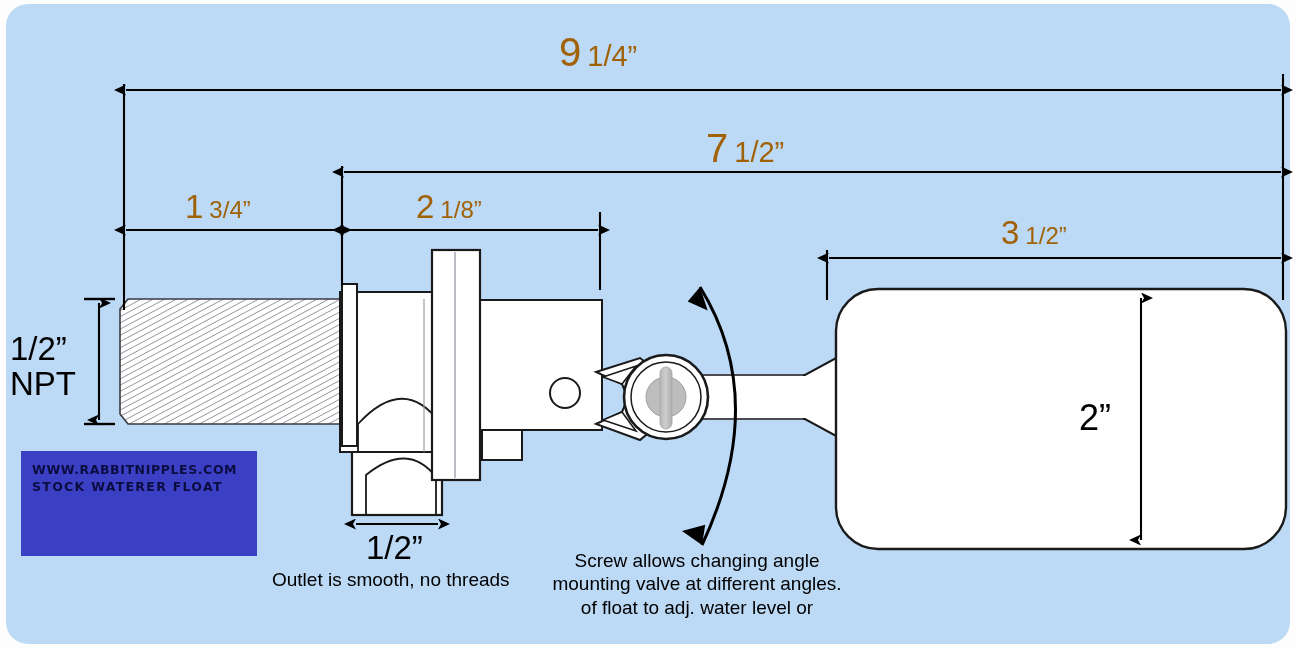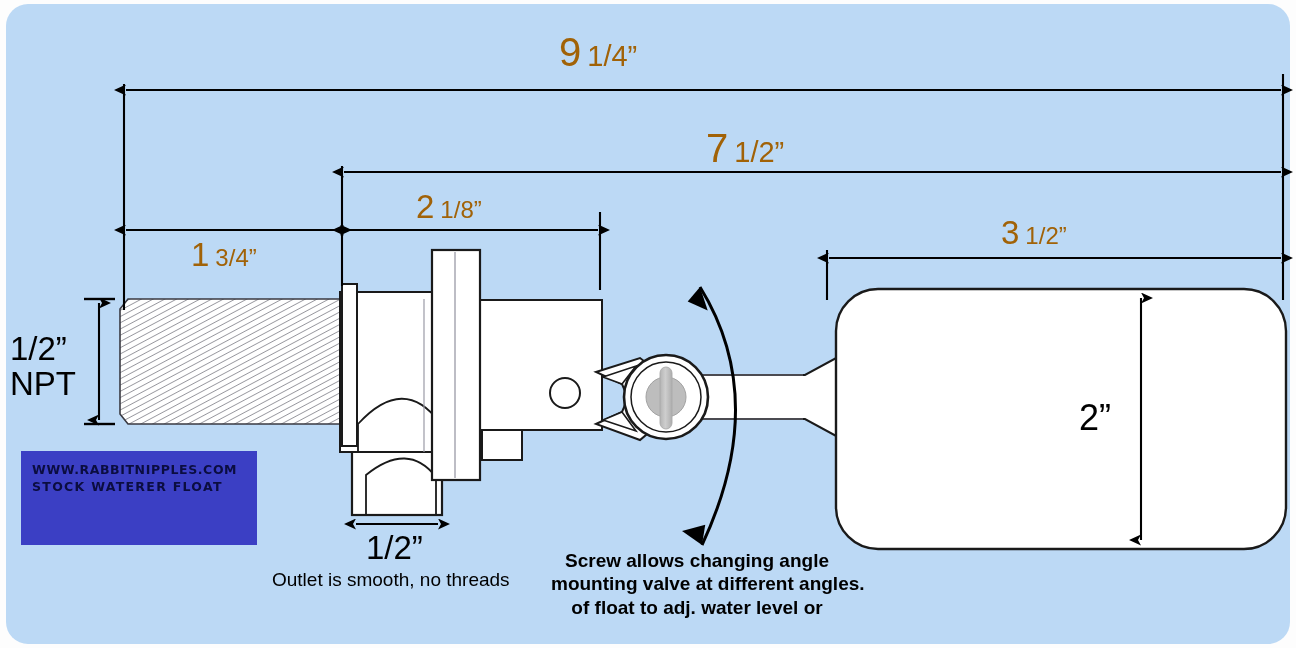--- a/index.html
+++ b/index.html
@@ -71,21 +71,21 @@
     font-family: "Liberation Sans", sans-serif;
   }
   .note.center { text-align: center; }
 
   
   #watermark {
     position: absolute;
     left: 21px;
     top: 451px;
     width: 236px;
-    height: 94px;
+    height: 105px;
     background: #3b3fc4;
   }
   #watermark .wm-line {
     position: absolute;
     left: 11px;
     color: #0b0d40;
     font-family: "DejaVu Sans", sans-serif;
     font-weight: bold;
     font-size: 12.5px;
     letter-spacing: 0.6px;
@@ -232,40 +232,40 @@
   </div>
 
   <div class="dim" style="left:706px; top:128px;text-align:center;">
     <span class="whole">7</span><span class="frac">1/2”</span>
   </div>
 
   <div class="dim small" style="left:1001px; top:216px;text-align:right;">
     <span class="whole">3</span><span class="frac">1/2”</span>
   </div>
 
-  <div class="dim small" style="left:191px; top:190px;margin-top:48px;">
+  <div class="dim small" style="left:185px; top:190px;">
     <span class="whole">1</span><span class="frac">3/4”</span>
   </div>
 
   <div class="dim small" style="left:416px; top:190px;">
     <span class="whole">2</span><span class="frac">1/8”</span>
   </div>
 
   <div class="plain-dim" style="left:10px; top:332px;">
     <div>1/2”</div>
     <div>NPT</div>
   </div>
 
   <div class="plain-dim" style="left:1079px; top:399px; font-size:36px;">2”</div>
 
   <div class="plain-dim" style="left:366px; top:531px;">1/2”</div>
 
   <div class="note" style="left:272px; top:568px;">Outlet is smooth, no threads</div>
 
-  <div class="note center" style="left:551px; top:549px; width:292px;font-weight:bold;">
+  <div class="note center" style="left:551px; top:549px; width:292px;">
     <div>Screw allows changing angle</div>
     <div>mounting valve at different angles.</div>
     <div>of float to adj. water level or</div>
   </div>
 
   <div id="watermark">
     <div class="wm-line wm1">WWW.RABBITNIPPLES.COM</div>
     <div class="wm-line wm2">STOCK  WATERER  FLOAT</div>
   </div>
 

